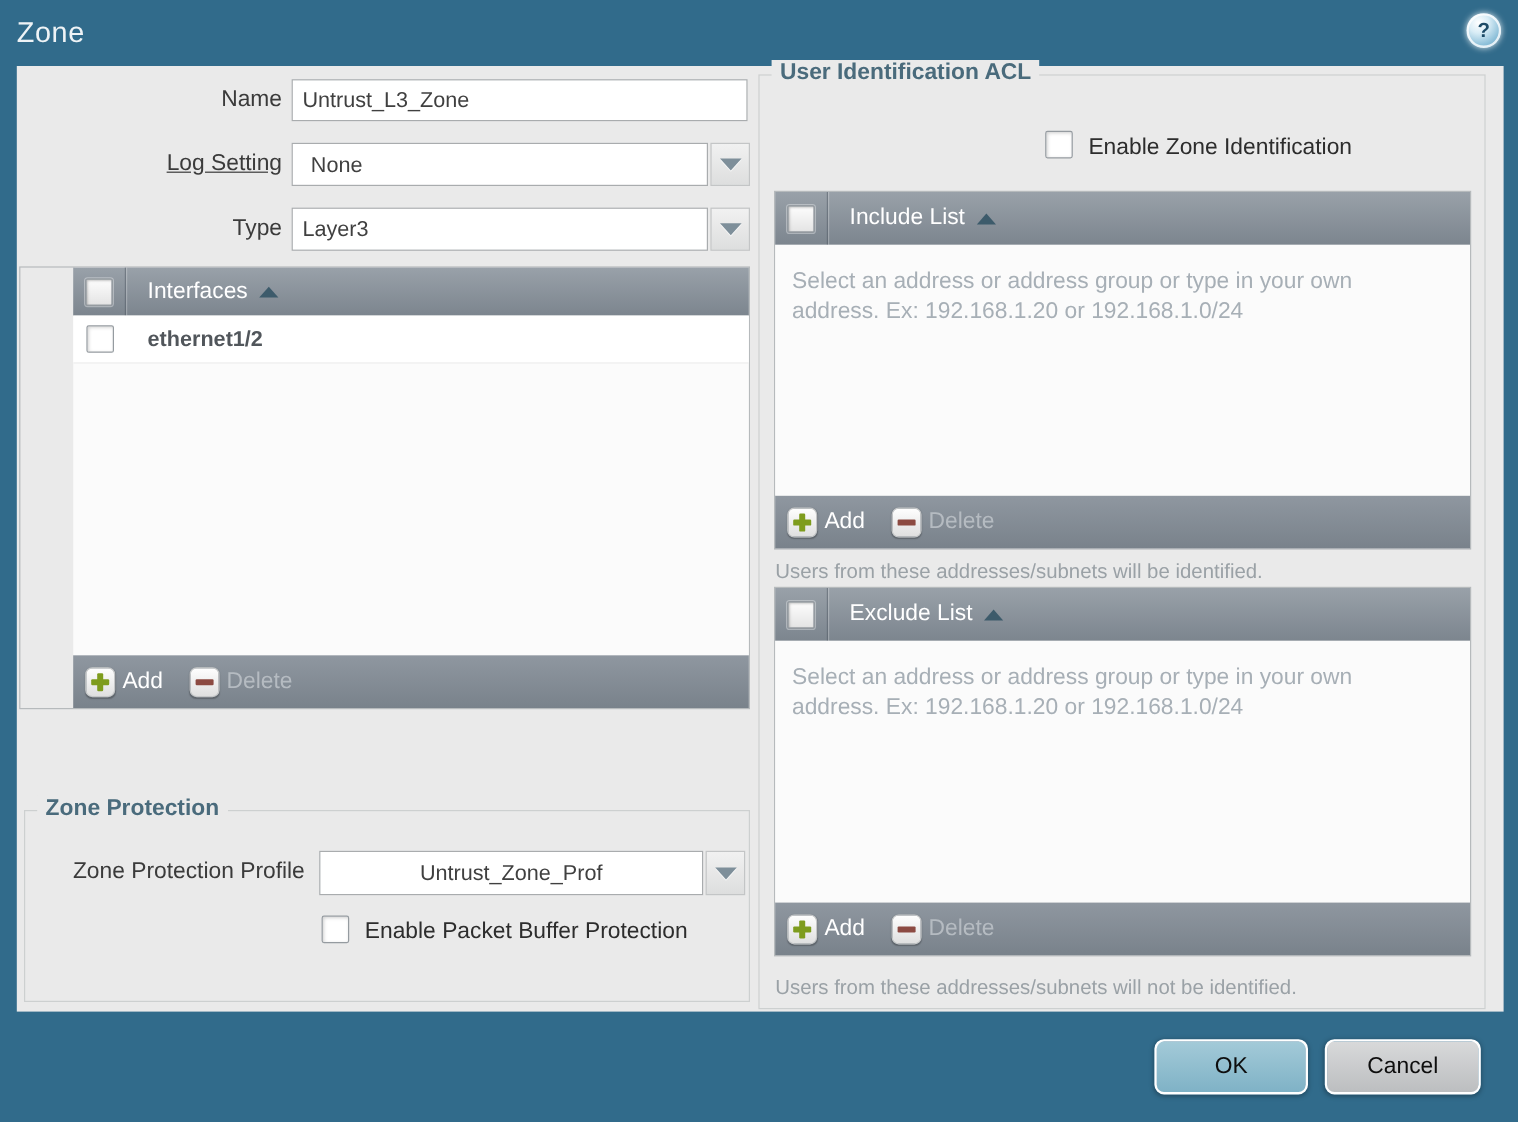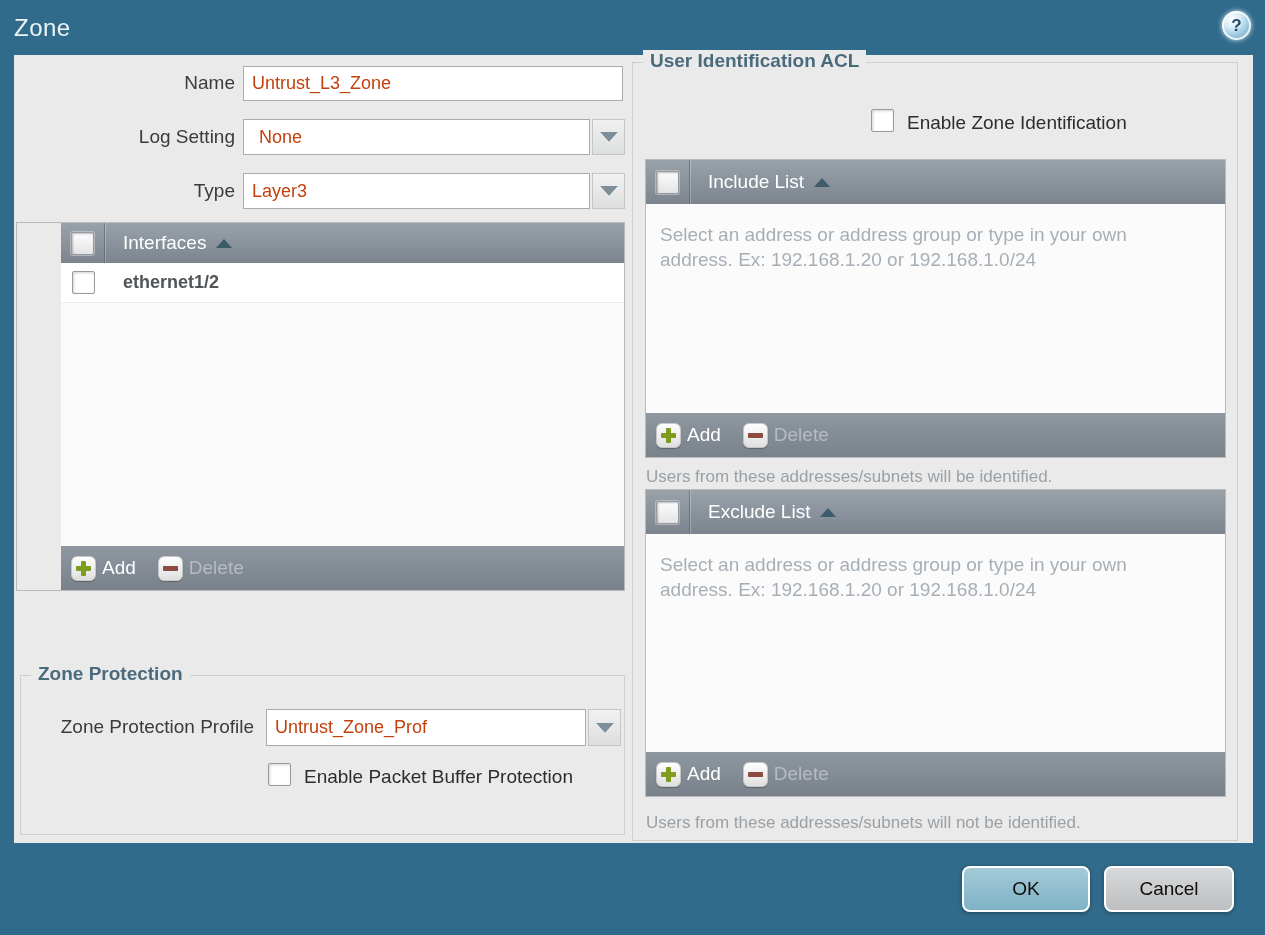--- a/index.html
+++ b/index.html
@@ -16,21 +16,21 @@
           box-shadow:0 0 5px rgba(255,255,255,.85), inset 0 0 0 2px rgba(255,255,255,.8);
           display:flex; align-items:center; justify-content:center;
           color:#1c4a66; font-size:17px; font-weight:bold; cursor:pointer; }
 
   
   .content { position:absolute; left:14px; top:55px; width:1239px; height:788px; background:#eaeaea; }
   
 
   .flabel { position:absolute; text-align:right; font-size:19px; color:#3b3b3b; }
   .tinput { position:absolute; background:#fff; border:1px solid #a9acae; font-size:18px;
-            color:#c2410c; padding:0 8px; font-family:"Liberation Sans",sans-serif; }
+            color:#404040; padding:0 8px; font-family:"Liberation Sans",sans-serif; }
   .combo-btn { position:absolute; width:33px; background:linear-gradient(#f1f1f1,#dddede);
                border:1px solid #c3c5c6; display:flex; align-items:center; justify-content:center; cursor:pointer; }
   .tri-down { width:0; height:0; border-left:9px solid transparent; border-right:9px solid transparent;
               border-top:10px solid #7e8f9a; filter:drop-shadow(0 1px 0 rgba(255,255,255,.8)); }
   .tri-up { display:inline-block; width:0; height:0; border-left:8px solid transparent;
             border-right:8px solid transparent; border-bottom:9px solid #3d5b6b; margin-left:10px; }
 
   .checkbox { display:inline-block; width:23px; height:23px; background:#fff; border:1px solid #959ba0;
               border-radius:2px; box-shadow:inset 1px 1px 3px rgba(0,0,0,.18); cursor:pointer; }
   .checkbox.hdr { background:linear-gradient(#fdfdfd,#e4e4e4); box-shadow:0 0 0 1px rgba(255,255,255,.35),
@@ -90,21 +90,21 @@
     <div class="help">
       <span>?</span>
     </div>
   </div>
 
   <div class="content">
 
     <div class="flabel" style="left:60px; top:17px; width:161px;">Name</div>
     <input class="tinput" style="left: 229px; top: 11px; width: 380px; height: 35px;" value="Untrust_L3_Zone">
 
-    <div class="flabel" style="left:60px; top:71px; width:161px;">Log Setting</div>
+    <div class="flabel" style="left:60px; top:71px; width:161px;text-decoration:underline;">Log Setting</div>
     <input class="tinput" style="left: 229px; top: 64px; width: 347px; height: 36px; padding-left: 15px;" value="None">
     <div class="combo-btn" style="left:578px; top:64px; height:36px;">
       <span class="tri-down"></span>
     </div>
 
     <div class="flabel" style="left:60px; top:125px; width:161px;">Type</div>
     <input class="tinput" style="left: 229px; top: 118px; width: 347px; height: 36px;" value="Layer3">
     <div class="combo-btn" style="left:578px; top:118px; height:36px;">
       <span class="tri-down"></span>
     </div>
@@ -139,21 +139,21 @@
               <span class="minus"></span>
             </span>
           <span class="txt">Delete</span>
         </div>
       </div>
     </div>
 
     <div class="group" style="left:6px; top:620px; width:605px; height:160px;">
       <span class="legend">Zone Protection</span>
       <div class="flabel" style="left:20px; top:40px; width:213px;">Zone Protection Profile</div>
-      <input class="tinput" style="position: absolute; left: 245px; top: 33px; width: 320px; height: 37px;" value="Untrust_Zone_Prof">
+      <input class="tinput" style="position: absolute; left: 245px; top: 33px; width: 320px; height: 37px; text-align: center;" value="Untrust_Zone_Prof">
       <div class="combo-btn" style="left:567px; top:33px; height:37px;">
         <span class="tri-down"></span>
       </div>
       <span class="checkbox" style="position:absolute; left:247px; top:87px;"></span>
       <span class="cblabel" style="left:283px; top:90px;">Enable Packet Buffer Protection</span>
     </div>
 
     <div class="group" style="left:618px; top:7px; width:606px; height:779px;">
       <span class="legend" style="background:#eaeaea;">User Identification ACL</span>
 

